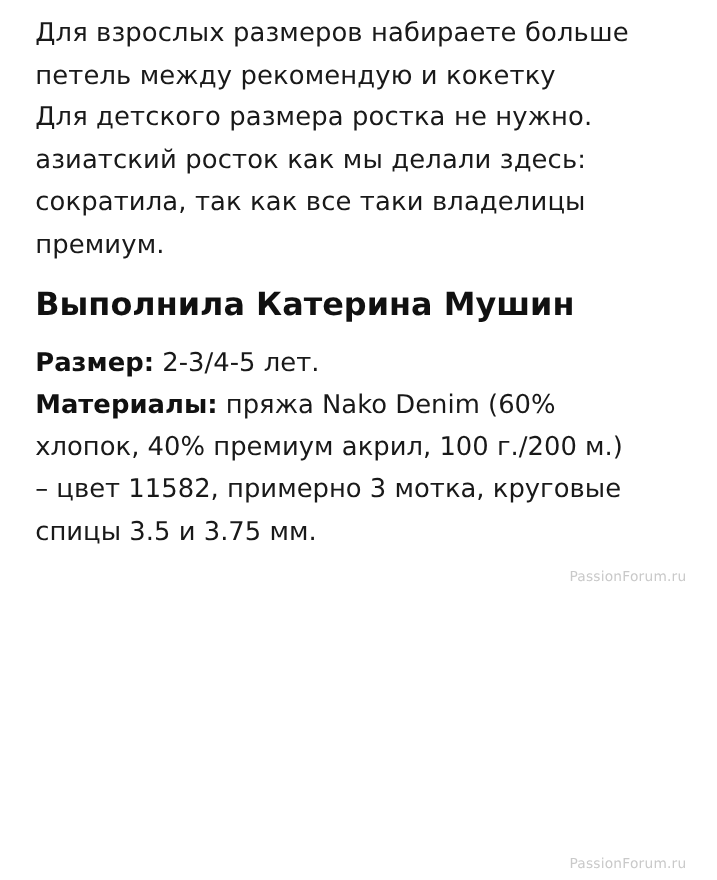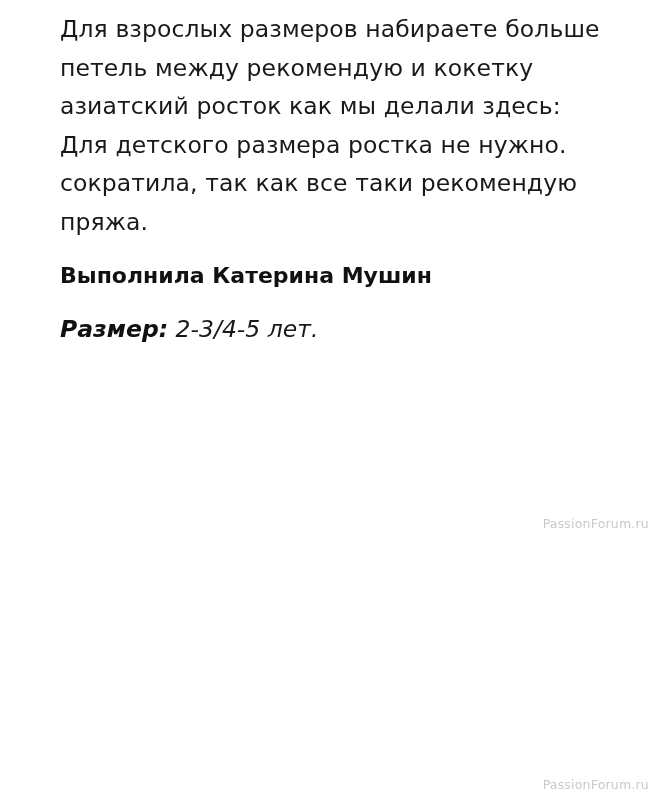--- a/index.html
+++ b/index.html
@@ -12,93 +12,98 @@
     height: 800px;
     overflow: hidden;
     font-family: "DejaVu Sans", sans-serif;
     color: #1a1a1a;
   }
   .page {
     position: relative;
     width: 652px;
     height: 800px;
     box-sizing: border-box;
-    padding: 10px 36px 0 60px;
+    padding: 10px 36px 0 32px;
   }
   .para {
     font-size: 23.5px;
     line-height: 38.5px;
     color: #191919;
     margin: 0;
     letter-spacing: 0.1px;
   }
   .para-line {
     display: block;
     white-space: pre;
   }
   .heading {
-    font-size: 22px;
+    font-size: 29px;
     line-height: 38.5px;
     font-weight: bold;
     color: #111111;
     margin: 0;
     padding-top: 16px;
   }
   .spec-block {
     padding-top: 14px;
   }
   .spec-line {
     display: block;
     font-size: 23.5px;
     line-height: 38.5px;
     color: #191919;
     white-space: pre;
-    font-style: italic;
   }
   .spec-label {
     font-weight: bold;
     color: #111111;
   }
   .watermark {
     position: absolute;
-    right: 3px;
+    right: 28px;
     font-size: 12.5px;
     color: #c9c9c9;
     letter-spacing: 0.2px;
     font-family: "DejaVu Sans", sans-serif;
   }
   .watermark.top {
     top: 516px;
   }
   .watermark.bottom {
     bottom: 8px;
   }
 </style>
 </head>
 <body>
 
 <div class="page">
 
   <p class="para">
     <span class="para-line">Для взрослых размеров набираете больше</span>
     <span class="para-line">петель между рекомендую и кокетку</span>
+    <span class="para-line">Для детского размера ростка не нужно.</span>
     <span class="para-line">азиатский росток как мы делали здесь:</span>
-    <span class="para-line">Для детского размера ростка не нужно.</span>
-    <span class="para-line">сократила, так как все таки рекомендую</span>
-    <span class="para-line">пряжа.</span>
+    <span class="para-line">сократила, так как все таки владелицы</span>
+    <span class="para-line">премиум.</span>
   </p>
 
   <p class="heading">Выполнила Катерина Мушин</p>
 
   <div class="spec-block">
 
     <div>
       <span class="spec-line"><span class="spec-label">Размер:</span><span> 2-3/4-5 лет.</span></span>
     </div>
 
+    <div>
+      <span class="spec-line"><span class="spec-label">Материалы:</span><span> пряжа Nako Denim (60%</span></span>
+      <span class="spec-line">хлопок, 40% премиум акрил, 100 г./200 м.)</span>
+      <span class="spec-line">– цвет 11582, примерно 3 мотка, круговые</span>
+      <span class="spec-line">спицы 3.5 и 3.75 мм.</span>
+    </div>
 
     <div>
     </div>
 
   </div>
 
   <div class="watermark top">PassionForum.ru</div>
   <div class="watermark bottom">PassionForum.ru</div>
 
 </div>

